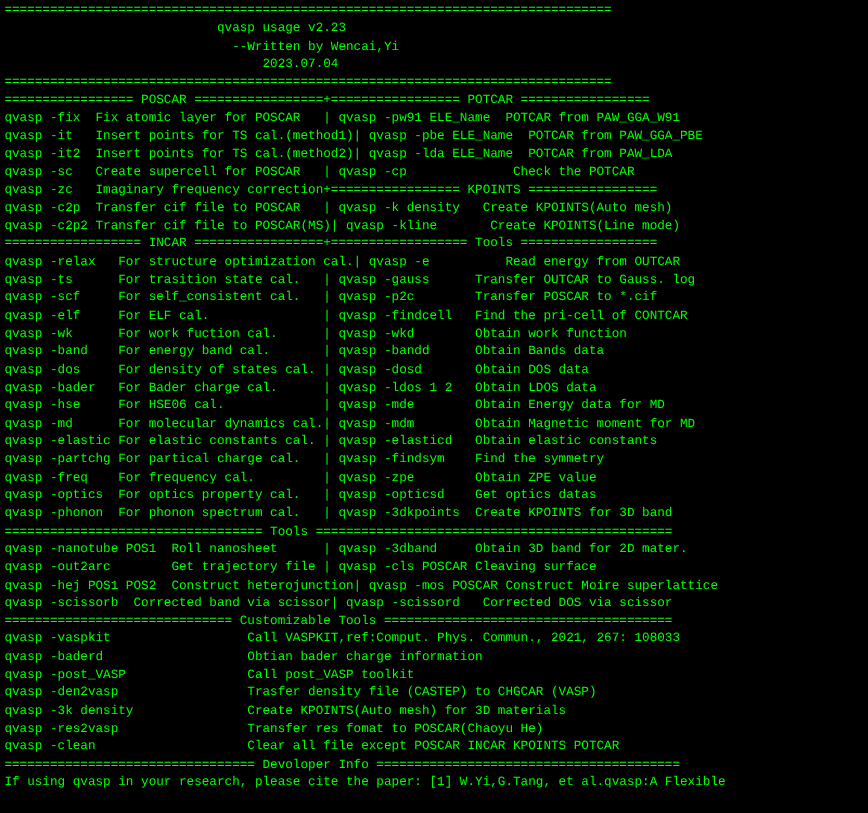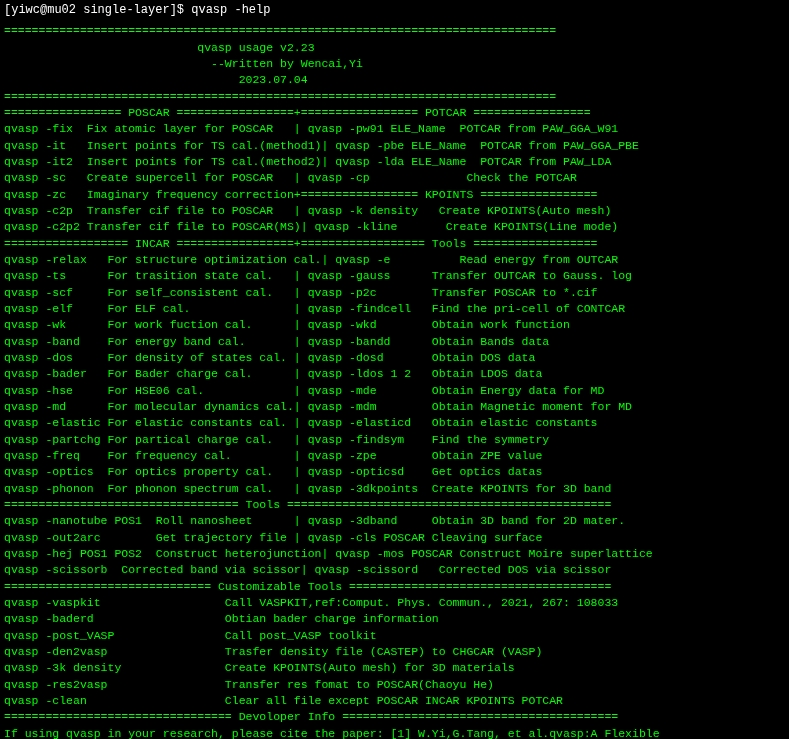--- a/index.html
+++ b/index.html
@@ -33,15 +33,14 @@
       line-height: 1.42;
     }
     .line {
       display: block;
     }
   </style>
 </head>
 <body>
 
 <div id="terminal">
-  <div class="title-bar">[yiwc@mu02 single-layer]$ qvasp -help</div>
   <div class="content" id="terminal-content"><span class="line">================================================================================</span><span class="line">                            qvasp usage v2.23</span><span class="line">                              --Written by Wencai,Yi</span><span class="line">                                  2023.07.04</span><span class="line">================================================================================</span><span class="line">================= POSCAR =================+================= POTCAR =================</span><span class="line">qvasp -fix  Fix atomic layer for POSCAR   | qvasp -pw91 ELE_Name  POTCAR from PAW_GGA_W91</span><span class="line">qvasp -it   Insert points for TS cal.(method1)| qvasp -pbe ELE_Name  POTCAR from PAW_GGA_PBE</span><span class="line">qvasp -it2  Insert points for TS cal.(method2)| qvasp -lda ELE_Name  POTCAR from PAW_LDA</span><span class="line">qvasp -sc   Create supercell for POSCAR   | qvasp -cp              Check the POTCAR</span><span class="line">qvasp -zc   Imaginary frequency correction+================= KPOINTS =================</span><span class="line">qvasp -c2p  Transfer cif file to POSCAR   | qvasp -k density   Create KPOINTS(Auto mesh)</span><span class="line">qvasp -c2p2 Transfer cif file to POSCAR(MS)| qvasp -kline       Create KPOINTS(Line mode)</span><span class="line">================== INCAR =================+================== Tools ==================</span><span class="line">qvasp -relax   For structure optimization cal.| qvasp -e          Read energy from OUTCAR</span><span class="line">qvasp -ts      For trasition state cal.   | qvasp -gauss      Transfer OUTCAR to Gauss. log</span><span class="line">qvasp -scf     For self_consistent cal.   | qvasp -p2c        Transfer POSCAR to *.cif</span><span class="line">qvasp -elf     For ELF cal.               | qvasp -findcell   Find the pri-cell of CONTCAR</span><span class="line">qvasp -wk      For work fuction cal.      | qvasp -wkd        Obtain work function</span><span class="line">qvasp -band    For energy band cal.       | qvasp -bandd      Obtain Bands data</span><span class="line">qvasp -dos     For density of states cal. | qvasp -dosd       Obtain DOS data</span><span class="line">qvasp -bader   For Bader charge cal.      | qvasp -ldos 1 2   Obtain LDOS data</span><span class="line">qvasp -hse     For HSE06 cal.             | qvasp -mde        Obtain Energy data for MD</span><span class="line">qvasp -md      For molecular dynamics cal.| qvasp -mdm        Obtain Magnetic moment for MD</span><span class="line">qvasp -elastic For elastic constants cal. | qvasp -elasticd   Obtain elastic constants</span><span class="line">qvasp -partchg For partical charge cal.   | qvasp -findsym    Find the symmetry</span><span class="line">qvasp -freq    For frequency cal.         | qvasp -zpe        Obtain ZPE value</span><span class="line">qvasp -optics  For optics property cal.   | qvasp -opticsd    Get optics datas</span><span class="line">qvasp -phonon  For phonon spectrum cal.   | qvasp -3dkpoints  Create KPOINTS for 3D band</span><span class="line">================================== Tools ===============================================</span><span class="line">qvasp -nanotube POS1  Roll nanosheet      | qvasp -3dband     Obtain 3D band for 2D mater.</span><span class="line">qvasp -out2arc        Get trajectory file | qvasp -cls POSCAR Cleaving surface</span><span class="line">qvasp -hej POS1 POS2  Construct heterojunction| qvasp -mos POSCAR Construct Moire superlattice</span><span class="line">qvasp -scissorb  Corrected band via scissor| qvasp -scissord   Corrected DOS via scissor</span><span class="line">============================== Customizable Tools ======================================</span><span class="line">qvasp -vaspkit                  Call VASPKIT,ref:Comput. Phys. Commun., 2021, 267: 108033</span><span class="line">qvasp -baderd                   Obtian bader charge information</span><span class="line">qvasp -post_VASP                Call post_VASP toolkit</span><span class="line">qvasp -den2vasp                 Trasfer density file (CASTEP) to CHGCAR (VASP)</span><span class="line">qvasp -3k density               Create KPOINTS(Auto mesh) for 3D materials</span><span class="line">qvasp -res2vasp                 Transfer res fomat to POSCAR(Chaoyu He)</span><span class="line">qvasp -clean                    Clear all file except POSCAR INCAR KPOINTS POTCAR</span><span class="line">================================= Devoloper Info ========================================</span><span class="line">If using qvasp in your research, please cite the paper: [1] W.Yi,G.Tang, et al.qvasp:A Flexible</span></div>
 </div>
 
 </body></html>

